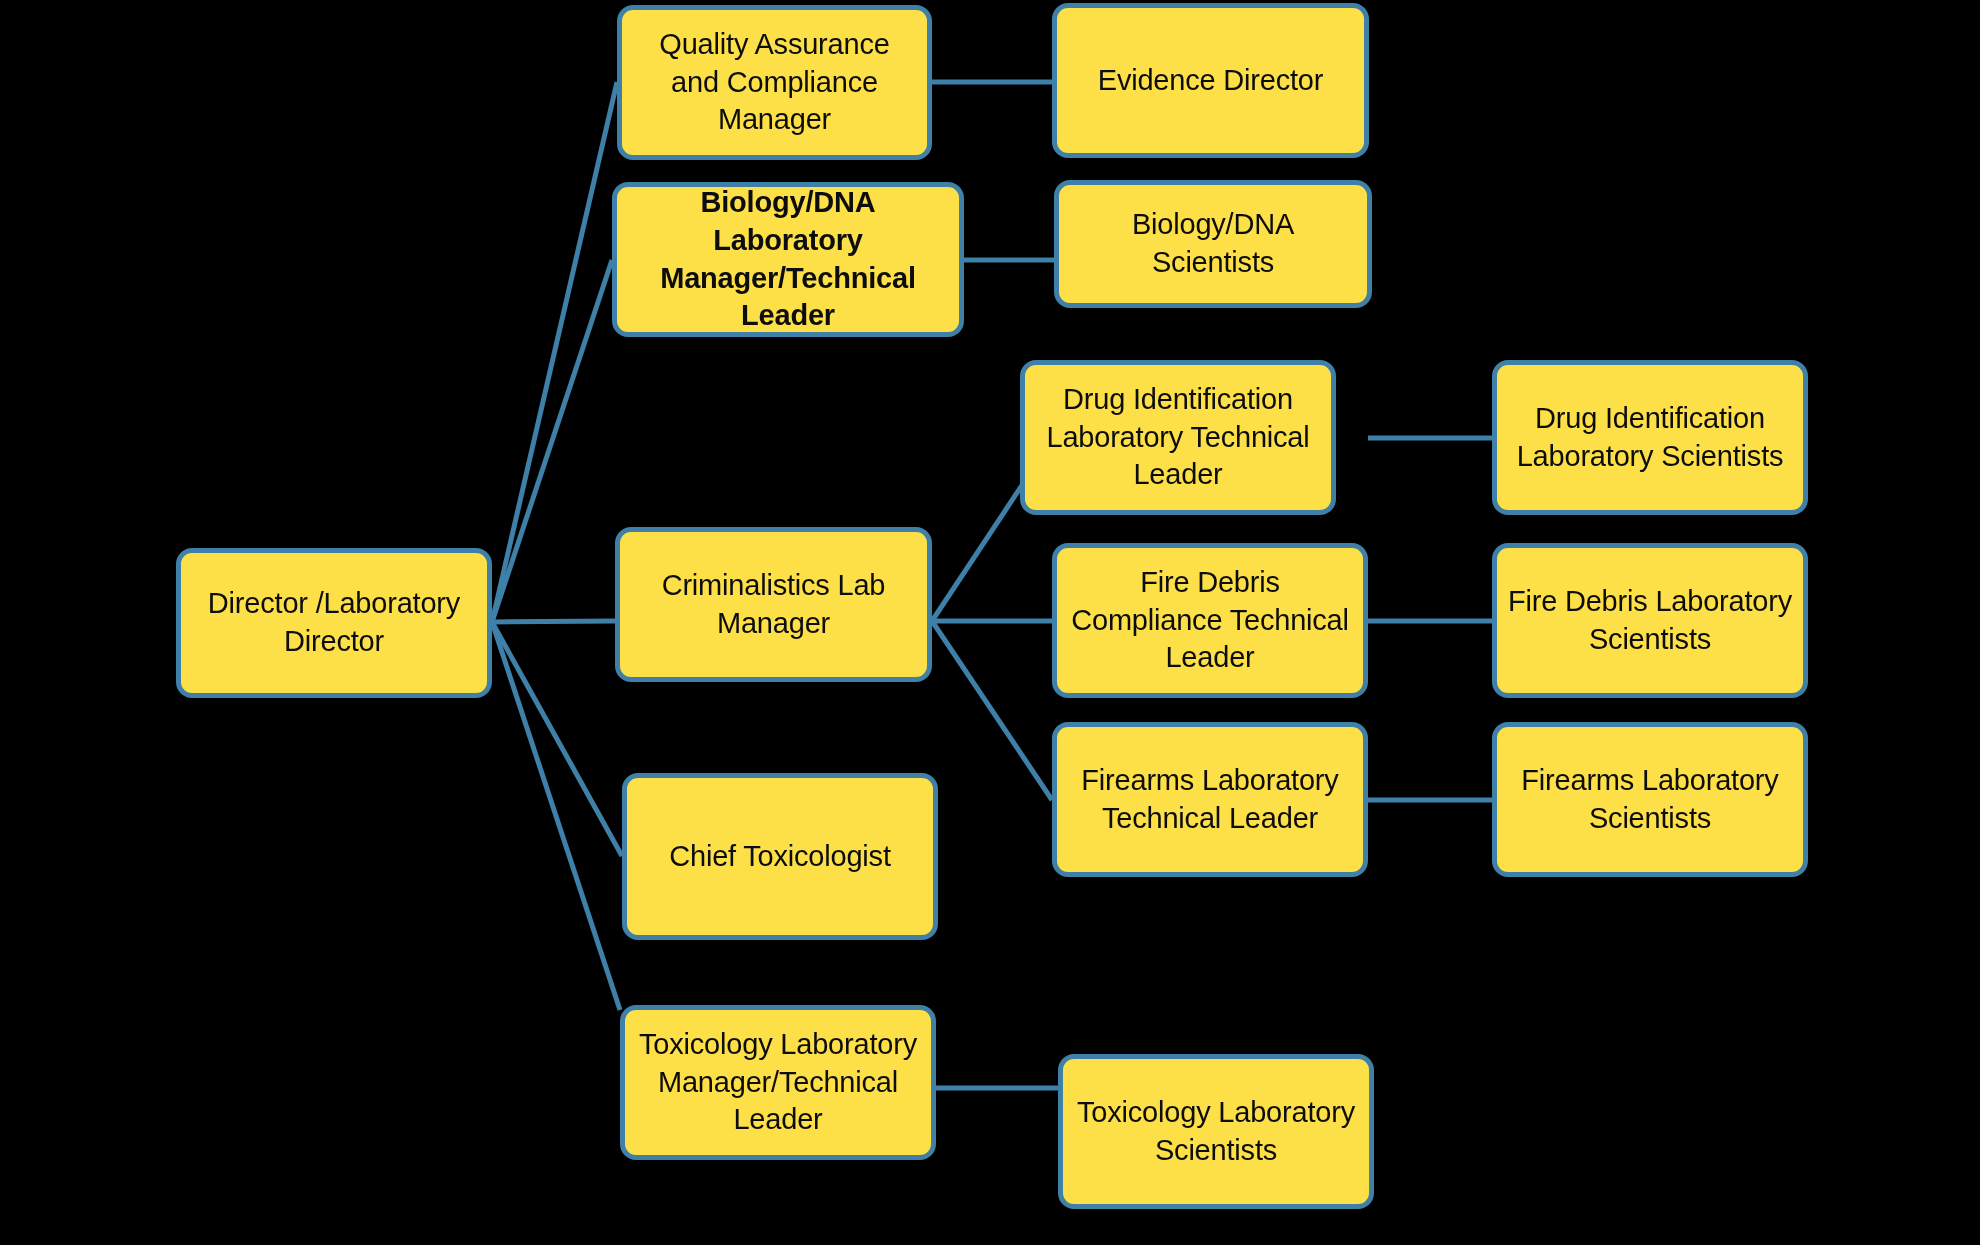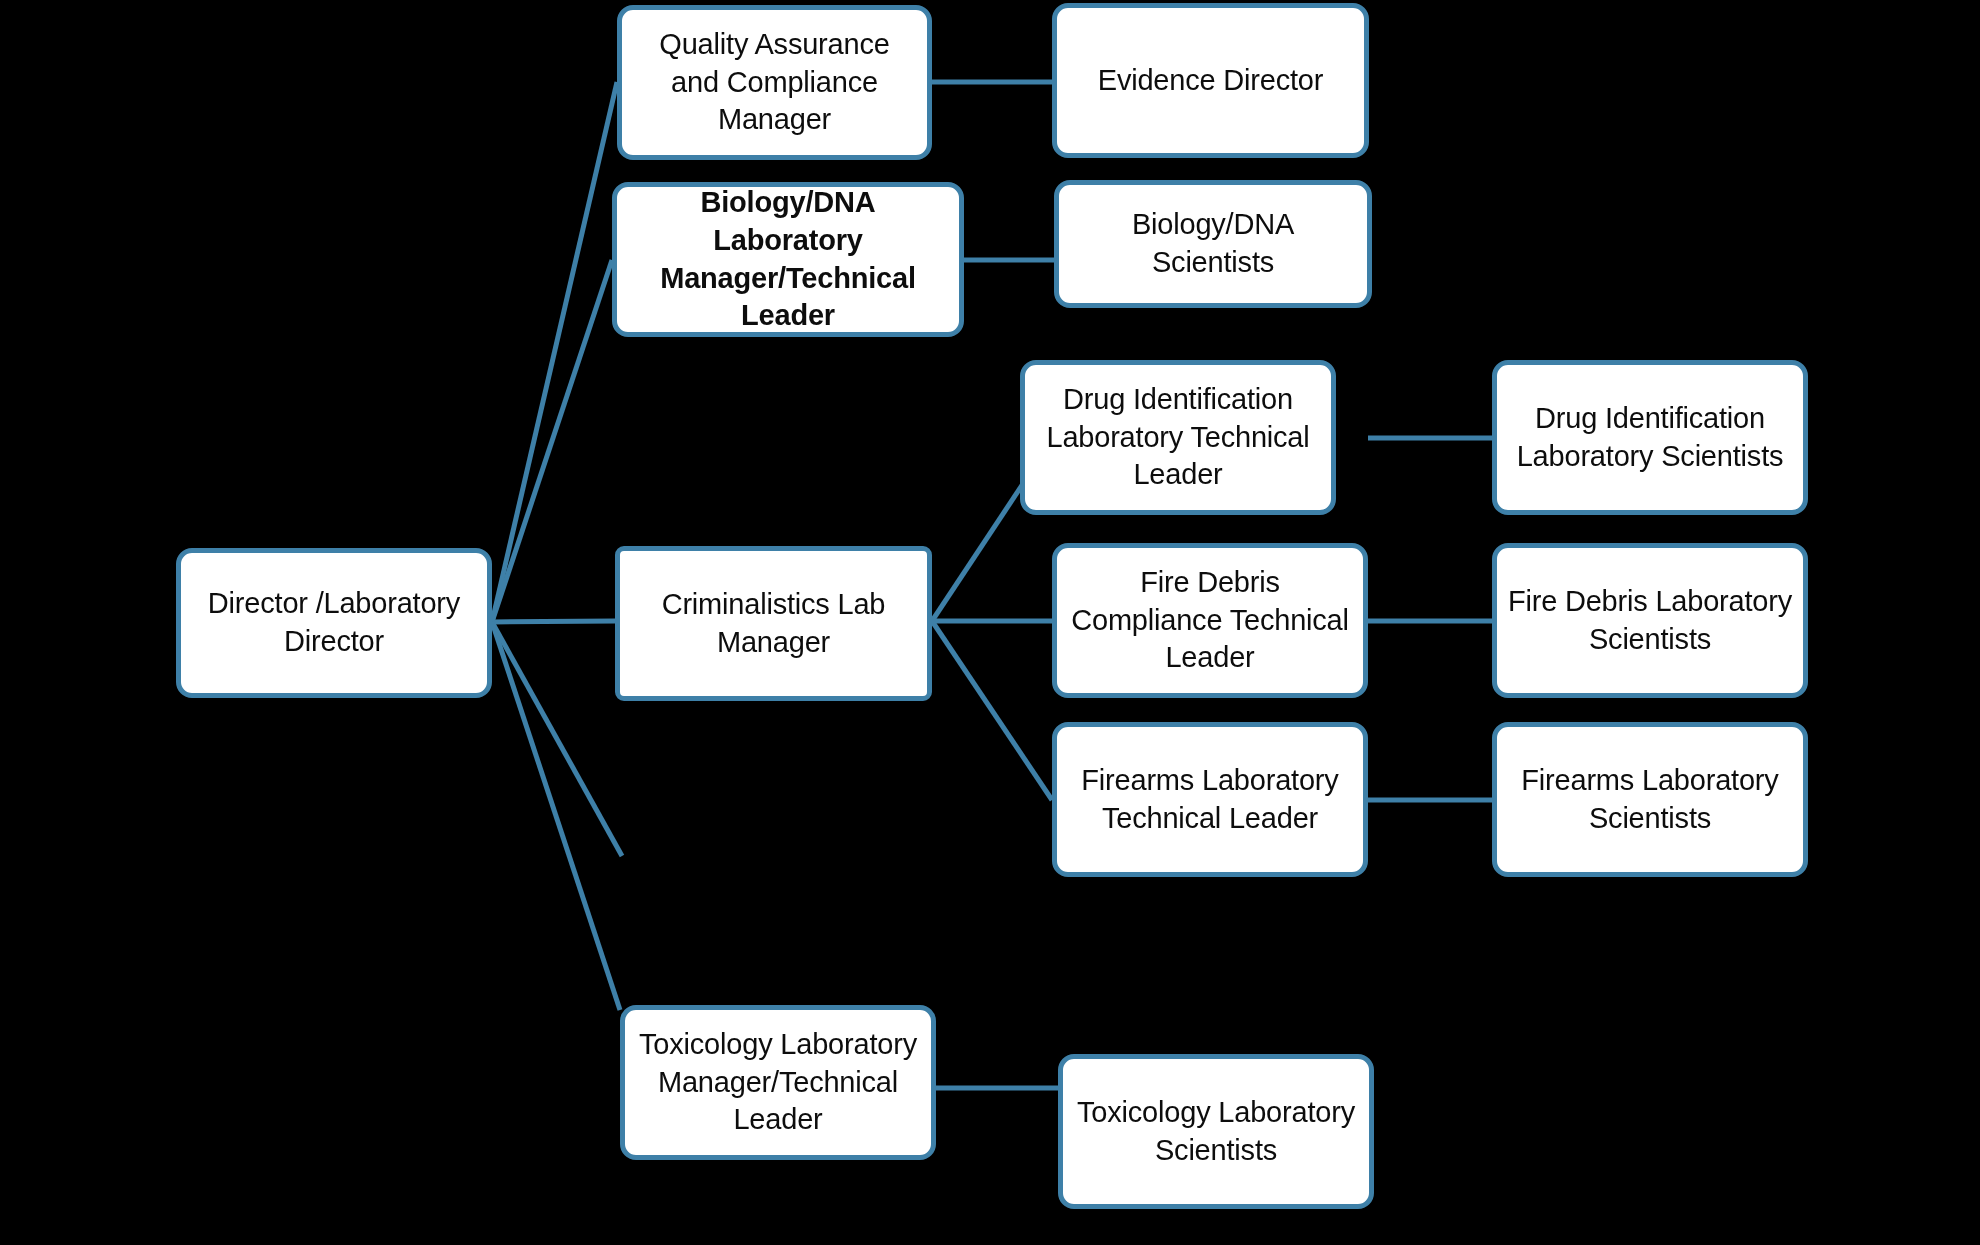--- a/index.html
+++ b/index.html
@@ -20,21 +20,21 @@
     position: absolute;
     left: 0;
     top: 0;
     width: 1980px;
     height: 1245px;
     pointer-events: none;
   }
   .node {
     position: absolute;
     box-sizing: border-box;
-    background: #ffffff;
+    background: #fde047;
     border: 5px solid #3E80A8;
     border-radius: 16px;
     display: flex;
     align-items: center;
     justify-content: center;
     text-align: center;
     color: #0D0D0D;
     font-family: "Liberation Sans", sans-serif;
     font-size: 29px;
     line-height: 1.30;
@@ -82,21 +82,21 @@
   </div>
 
   <div class="node" style="left: 612px; top: 182px; width: 352px; height: 155px; font-weight: bold;">
     <span class="label">Biology/DNA Laboratory Manager/Technical Leader</span>
   </div>
 
   <div class="node" style="left: 1054px; top: 180px; width: 318px; height: 128px;">
     <span class="label">Biology/DNA Scientists</span>
   </div>
 
-  <div class="node" style="left: 615px; top: 546px; width: 317px; height: 155px; border-radius: 9px;">
+  <div class="node" style="left: 615px; top: 527px; width: 317px; height: 155px;">
     <span class="label">Criminalistics Lab Manager</span>
   </div>
 
   <div class="node" style="left: 1020px; top: 360px; width: 316px; height: 155px; align-items: center;">
     <span class="label">Drug Identification Laboratory Technical Leader</span>
   </div>
 
   <div class="node" style="left: 1492px; top: 360px; width: 316px; height: 155px;">
     <span class="label">Drug Identification Laboratory Scientists</span>
   </div>
@@ -110,20 +110,23 @@
   </div>
 
   <div class="node" style="left: 1052px; top: 722px; width: 316px; height: 155px; align-items: center;">
     <span class="label">Firearms Laboratory Technical Leader</span>
   </div>
 
   <div class="node" style="left: 1492px; top: 722px; width: 316px; height: 155px;">
     <span class="label">Firearms Laboratory Scientists</span>
   </div>
 
+  <div class="node" style="left: 622px; top: 773px; width: 316px; height: 167px;">
+    <span class="label">Chief Toxicologist</span>
+  </div>
 
   <div class="node" style="left: 620px; top: 1005px; width: 316px; height: 155px;">
     <span class="label">Toxicology Laboratory Manager/Technical Leader</span>
   </div>
 
   <div class="node" style="left: 1058px; top: 1010px; width: 316px; height: 155px; margin-top: 44px;">
     <span class="label">Toxicology Laboratory Scientists</span>
   </div>
 
 </div>

